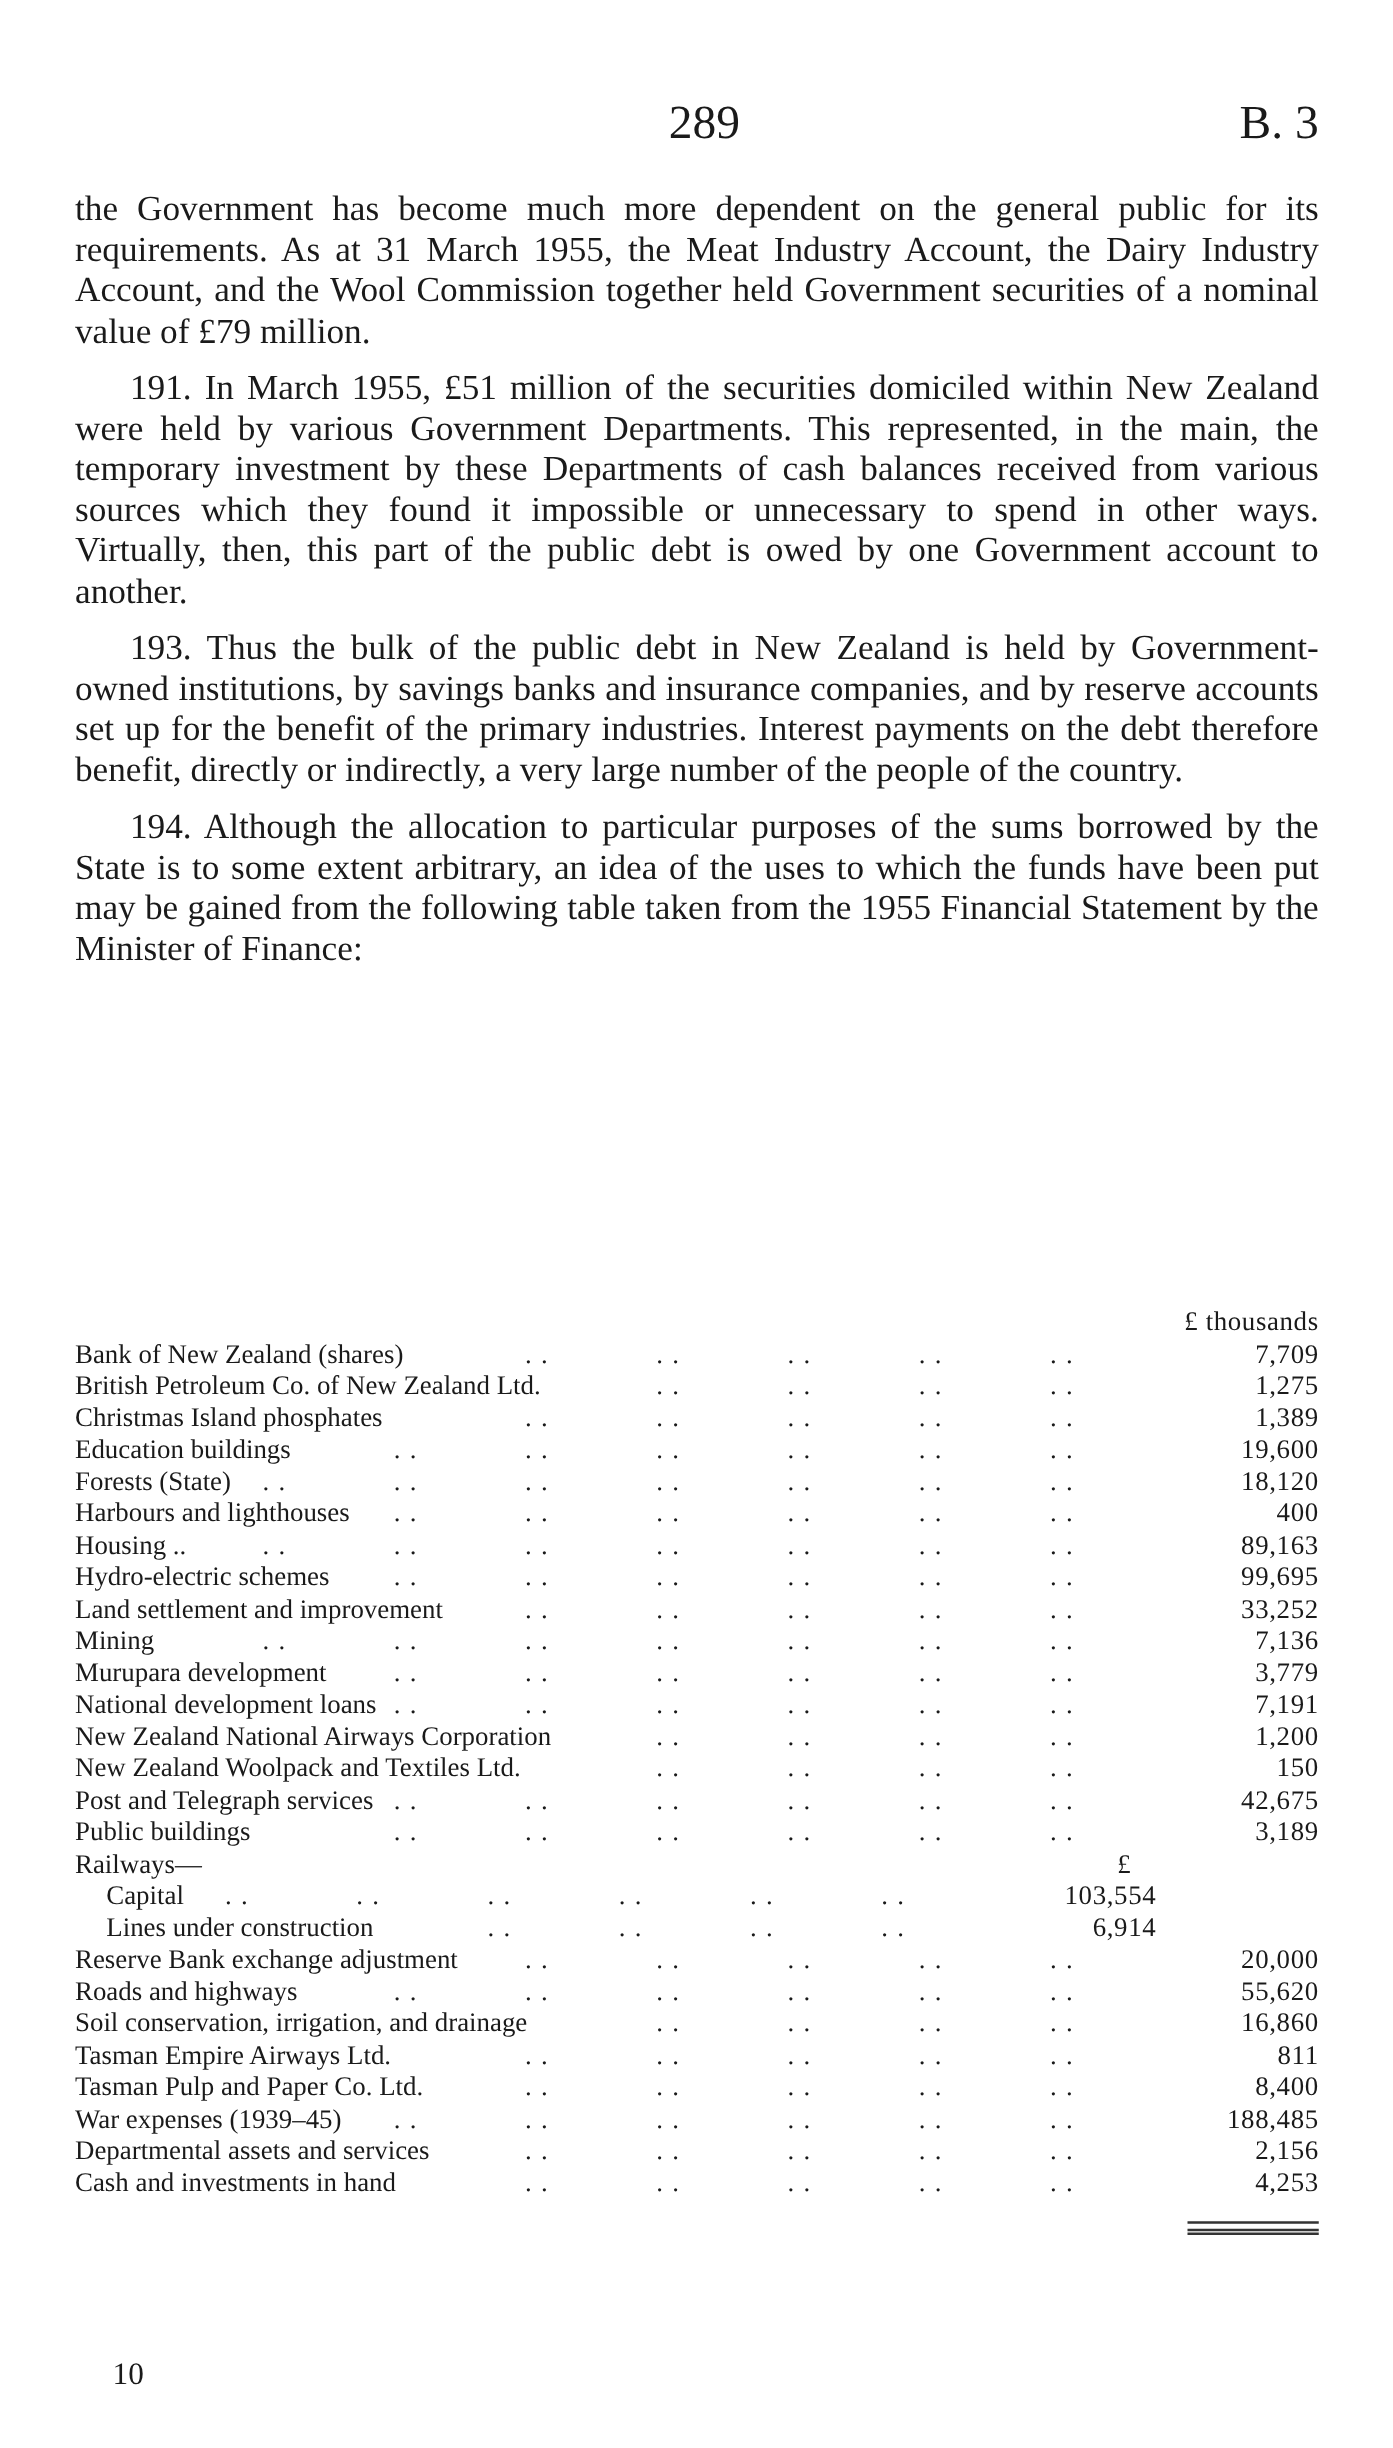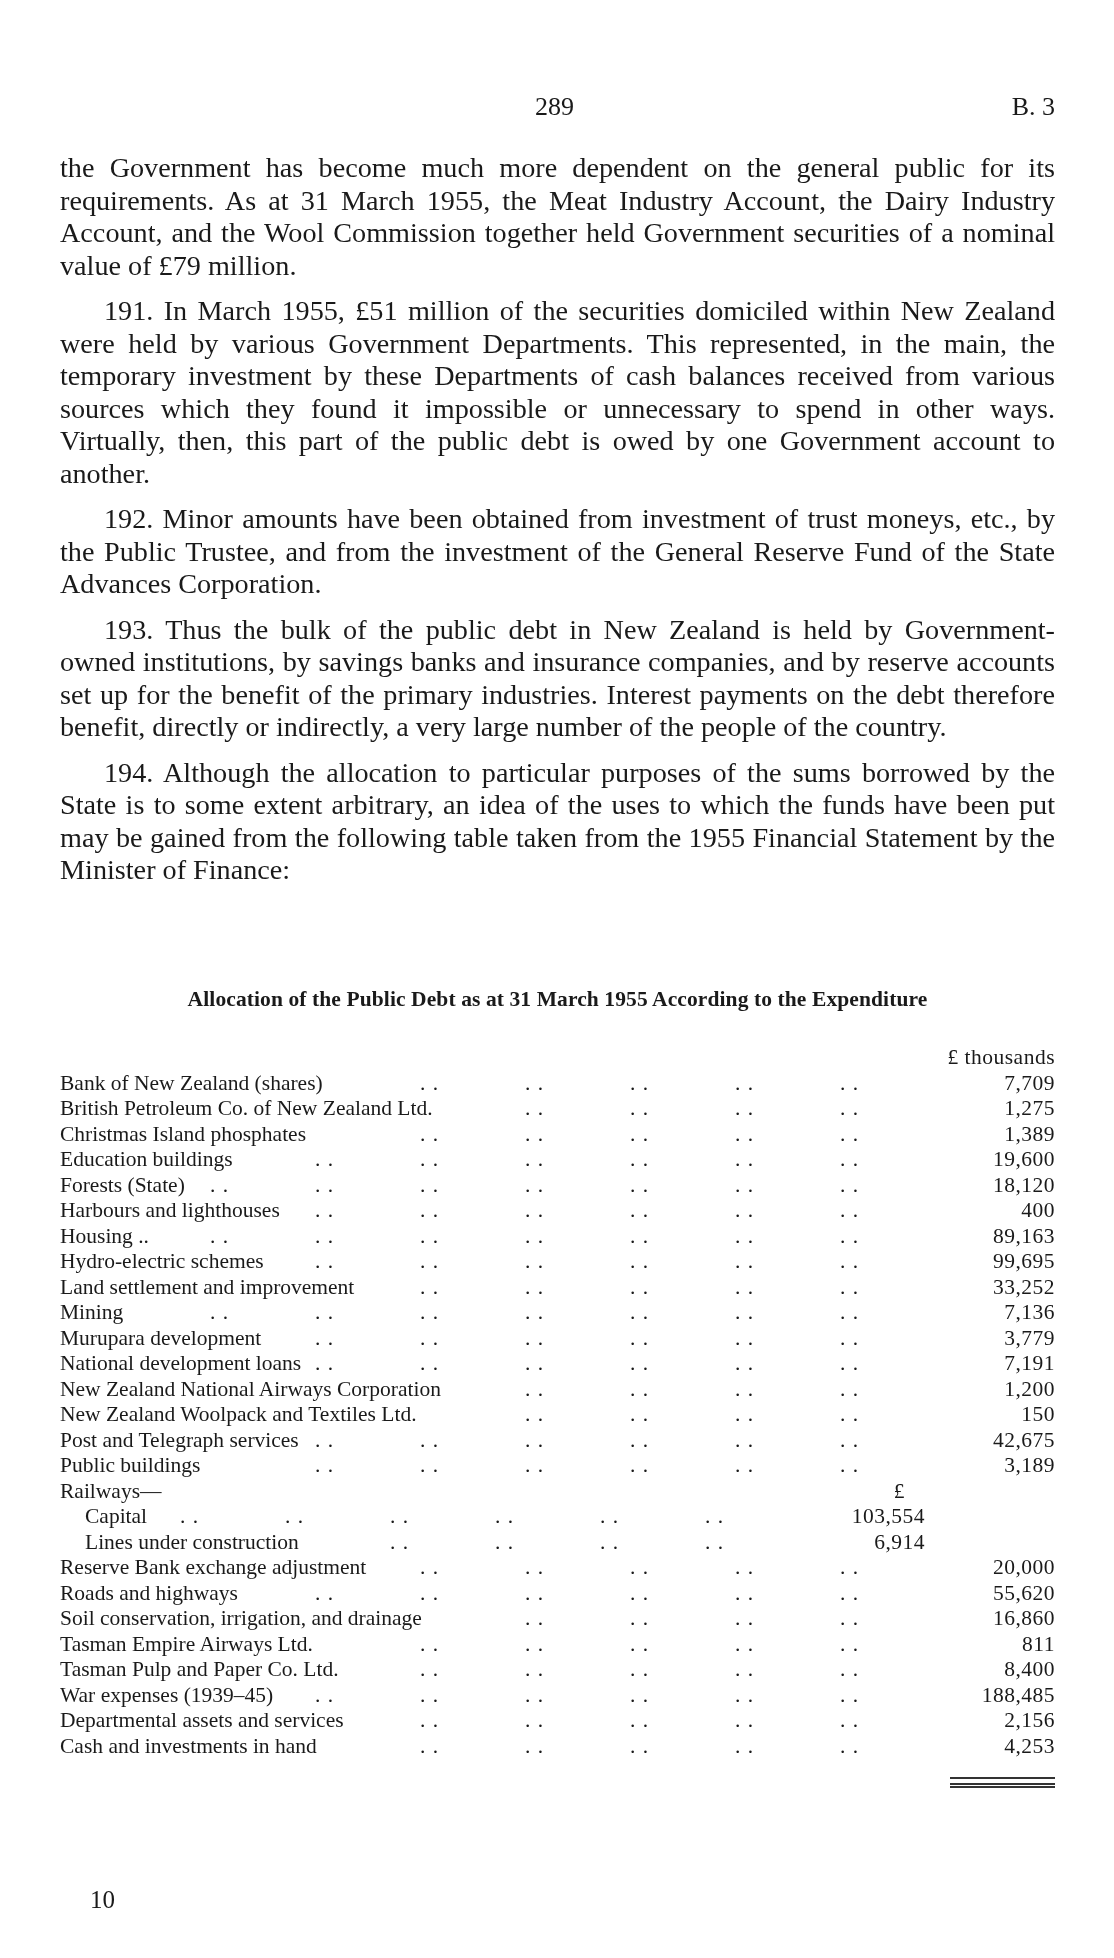--- a/index.html
+++ b/index.html
@@ -2,22 +2,22 @@
 <html><head>
   <meta charset="utf-8">
   <style>
     html, body { margin: 0; padding: 0; background: #ffffff; }
     body {
       width: 1114px; height: 1958px; position: relative; overflow: hidden;
       font-family: "Liberation Serif", "DejaVu Serif", serif;
       color: #1a1a1a;
     }
     .page-header {
-      position: absolute; top: 92px; left: 60px; width: 995px; height: 40px;
-      font-size: 26px;
+      position: absolute; top: 76px; left: 60px; width: 995px; height: 40px;
+      font-size: 38px;
       text-align: center;
     }
     .page-number { position: absolute; left: 475px; top: 0; }
     .doc-ref { position: absolute; right: 0; top: 0; }
 
     .body-text {
       position: absolute; left: 60px; top: 152px; width: 995px;
       font-size: 28.2px; line-height: 32.5px; text-align: justify;
     }
     .body-text p { margin: 0 0 13px 0; }
@@ -64,27 +64,25 @@
 <body>
 
 <div class="page-header">
   <span class="page-number">289</span>
   <span class="doc-ref">B. 3</span>
 </div>
 
 <div class="body-text">
   <p><span>the Government has become much more dependent on the general public for its requirements. As at 31 March 1955, the Meat Industry Account, the Dairy Industry Account, and the Wool Commission together held Government securities of a nominal value of £79 million.</span></p>
   <p class="indent"><span class="para-num">191.</span> <span>In March 1955, £51 million of the securities domiciled within New Zealand were held by various Government Departments. This represented, in the main, the temporary investment by these Departments of cash balances received from various sources which they found it impossible or unnecessary to spend in other ways. Virtually, then, this part of the public debt is owed by one Government account to another.</span></p>
-  <p class="indent"><span class="para-num">192.</span> <span>Minor amounts have been obtained from investment of trust moneys, etc., by the Public Trustee, and from the investment of the General Reserve Fund of the State Advances Corporation.</span></p>
   <p class="indent"><span class="para-num">193.</span> <span>Thus the bulk of the public debt in New Zealand is held by Government-owned institutions, by savings banks and insurance companies, and by reserve accounts set up for the benefit of the primary industries. Interest payments on the debt therefore benefit, directly or indirectly, a very large number of the people of the country.</span></p>
   <p class="indent"><span class="para-num">194.</span> <span>Although the allocation to particular purposes of the sums borrowed by the State is to some extent arbitrary, an idea of the uses to which the funds have been put may be gained from the following table taken from the 1955 Financial Statement by the Minister of Finance:</span></p>
 </div>
 
 <div class="table-title">
-  <div>Allocation of the Public Debt as at 31 March 1955 According to the Expenditure</div>
 </div>
 
 <div class="debt-table" id="debt-table">
   <div class="row units">
     <span class="val">£ thousands</span>
   </div>
   <div id="rows-a">
       <div class="row">
         <span class="label">Bank of New Zealand (shares)</span>
         <div class="dots">

